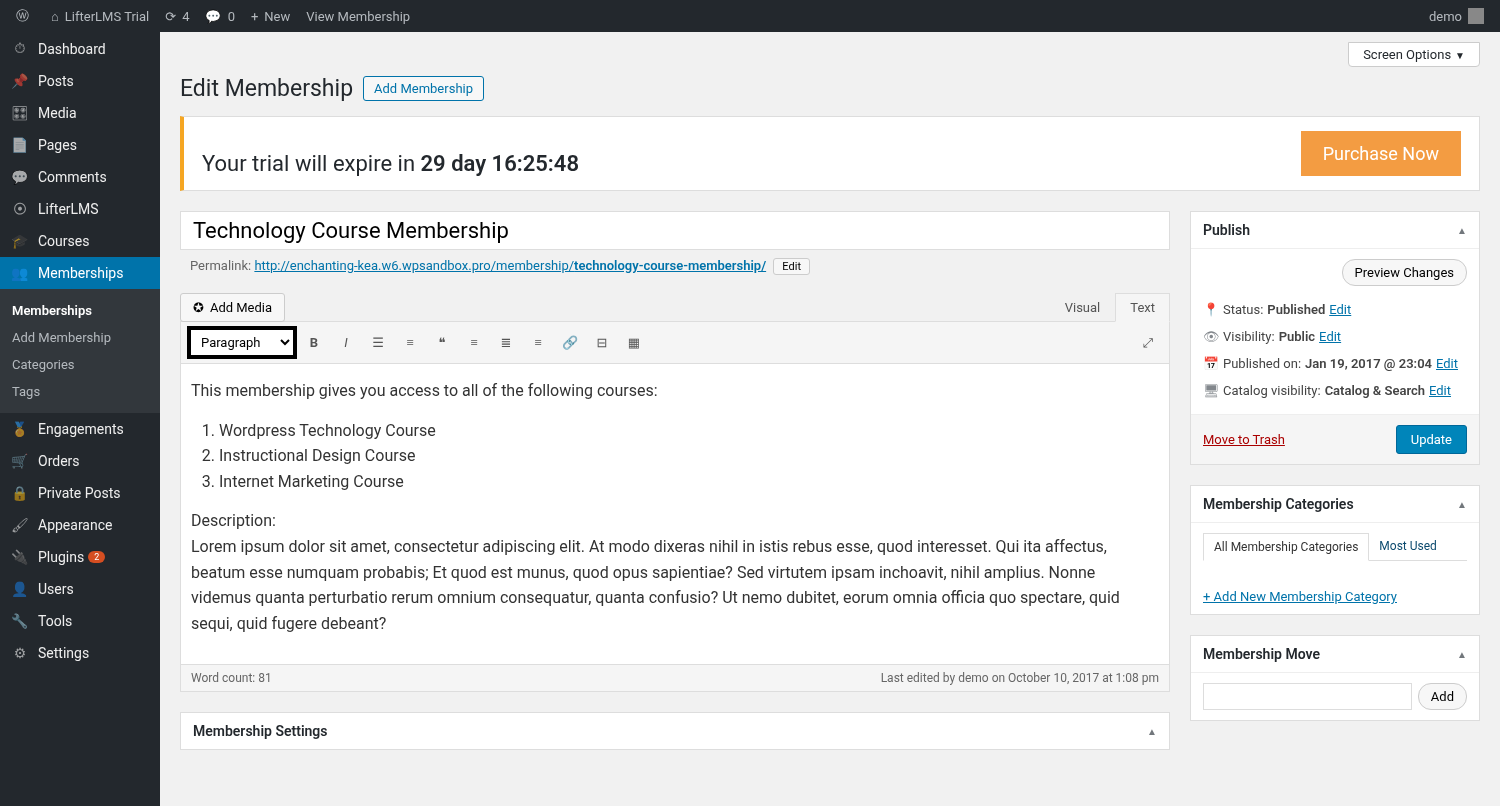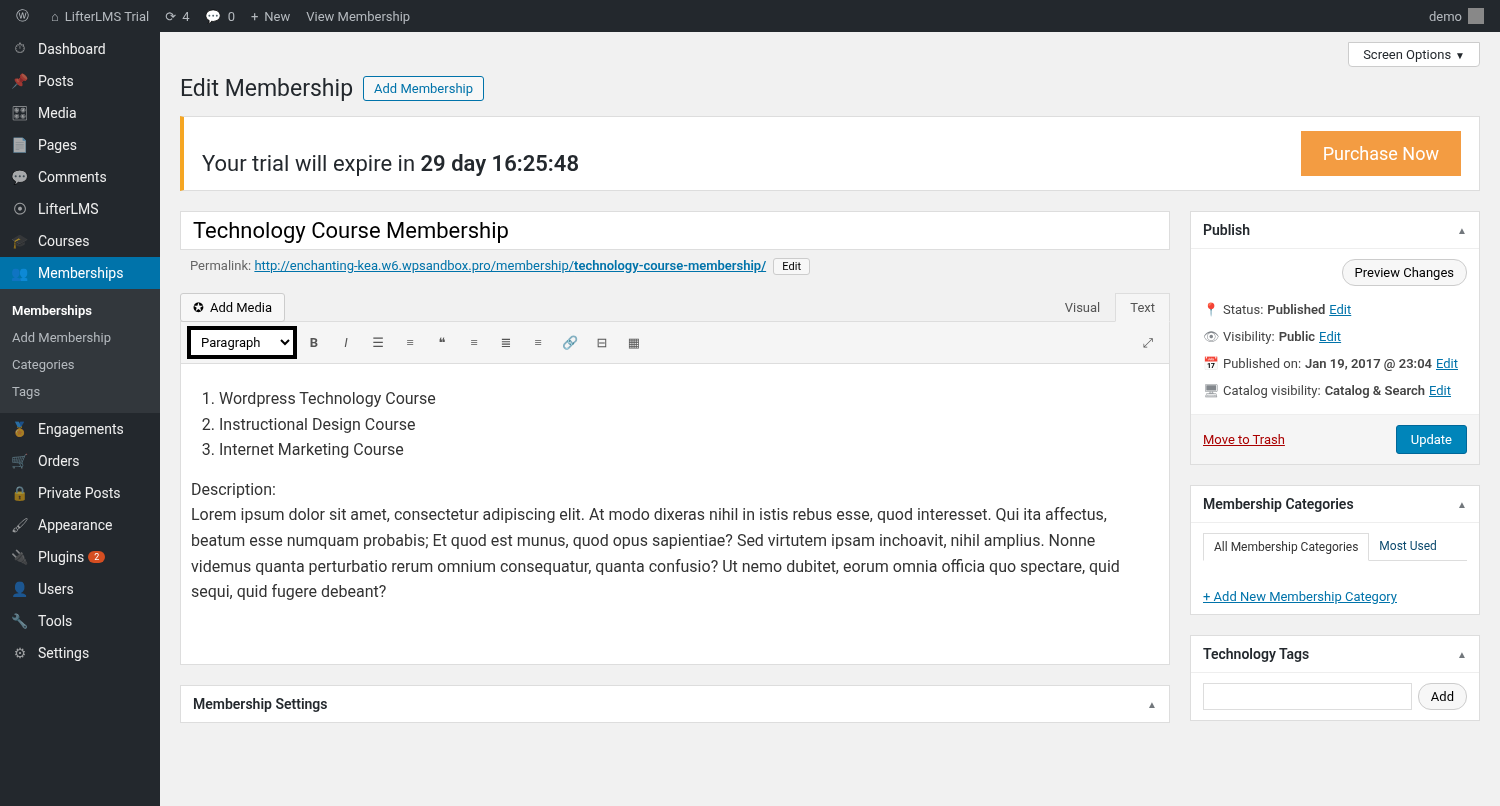--- a/index.html
+++ b/index.html
@@ -246,26 +246,31 @@
           <div class="tb-btn">≡</div>
           <div class="tb-btn">≣</div>
           <div class="tb-btn">≡</div>
           <div class="tb-btn">🔗</div>
           <div class="tb-btn">⊟</div>
           <div class="tb-btn">▦</div>
           <div class="tb-spacer"></div>
           <div class="tb-btn">⤢</div>
         </div>
         <div class="editor-content">
+          <p>This membership gives you access to all of the following courses:</p>
           <ol id="content-list">
               <li>Wordpress Technology Course</li>
               <li>Instructional Design Course</li>
               <li>Internet Marketing Course</li>
             </ol>
           <p><span>Description:</span><br><span>Lorem ipsum dolor sit amet, consectetur adipiscing elit. At modo dixeras nihil in istis rebus esse, quod interesset. Qui ita affectus, beatum esse numquam probabis; Et quod est munus, quod opus sapientiae? Sed virtutem ipsam inchoavit, nihil amplius. Nonne videmus quanta perturbatio rerum omnium consequatur, quanta confusio? Ut nemo dubitet, eorum omnia officia quo spectare, quid sequi, quid fugere debeant?</span></p>
+        </div>
+        <div class="editor-footer">
+          <span><span>Word count: </span><span>81</span></span>
+          <span class="right">Last edited by demo on October 10, 2017 at 1:08 pm</span>
         </div>
       </div>
 
       <div class="settings-box">
         <div class="hd">
             <span>Membership Settings</span>
             <span class="toggle">▲</span>
           </div>
       </div>
     </div>
@@ -320,21 +325,21 @@
             <div class="ct active">All Membership Categories</div>
             <div class="ct">Most Used</div>
           </div>
           <div style="height:20px"></div>
           <a class="add-cat-link">+ Add New Membership Category</a>
         </div>
       </div>
 
       <div class="panel">
         <div class="p-head">
-            <span>Technology Tags</span>
+            <span>Membership Move</span>
             <span class="toggle">▲</span>
           </div>
         <div class="p-body">
           <div class="tag-input-row">
             <input type="text" style="">
             <button class="btn-secondary">Add</button>
           </div>
         </div>
       </div>
     </div>

